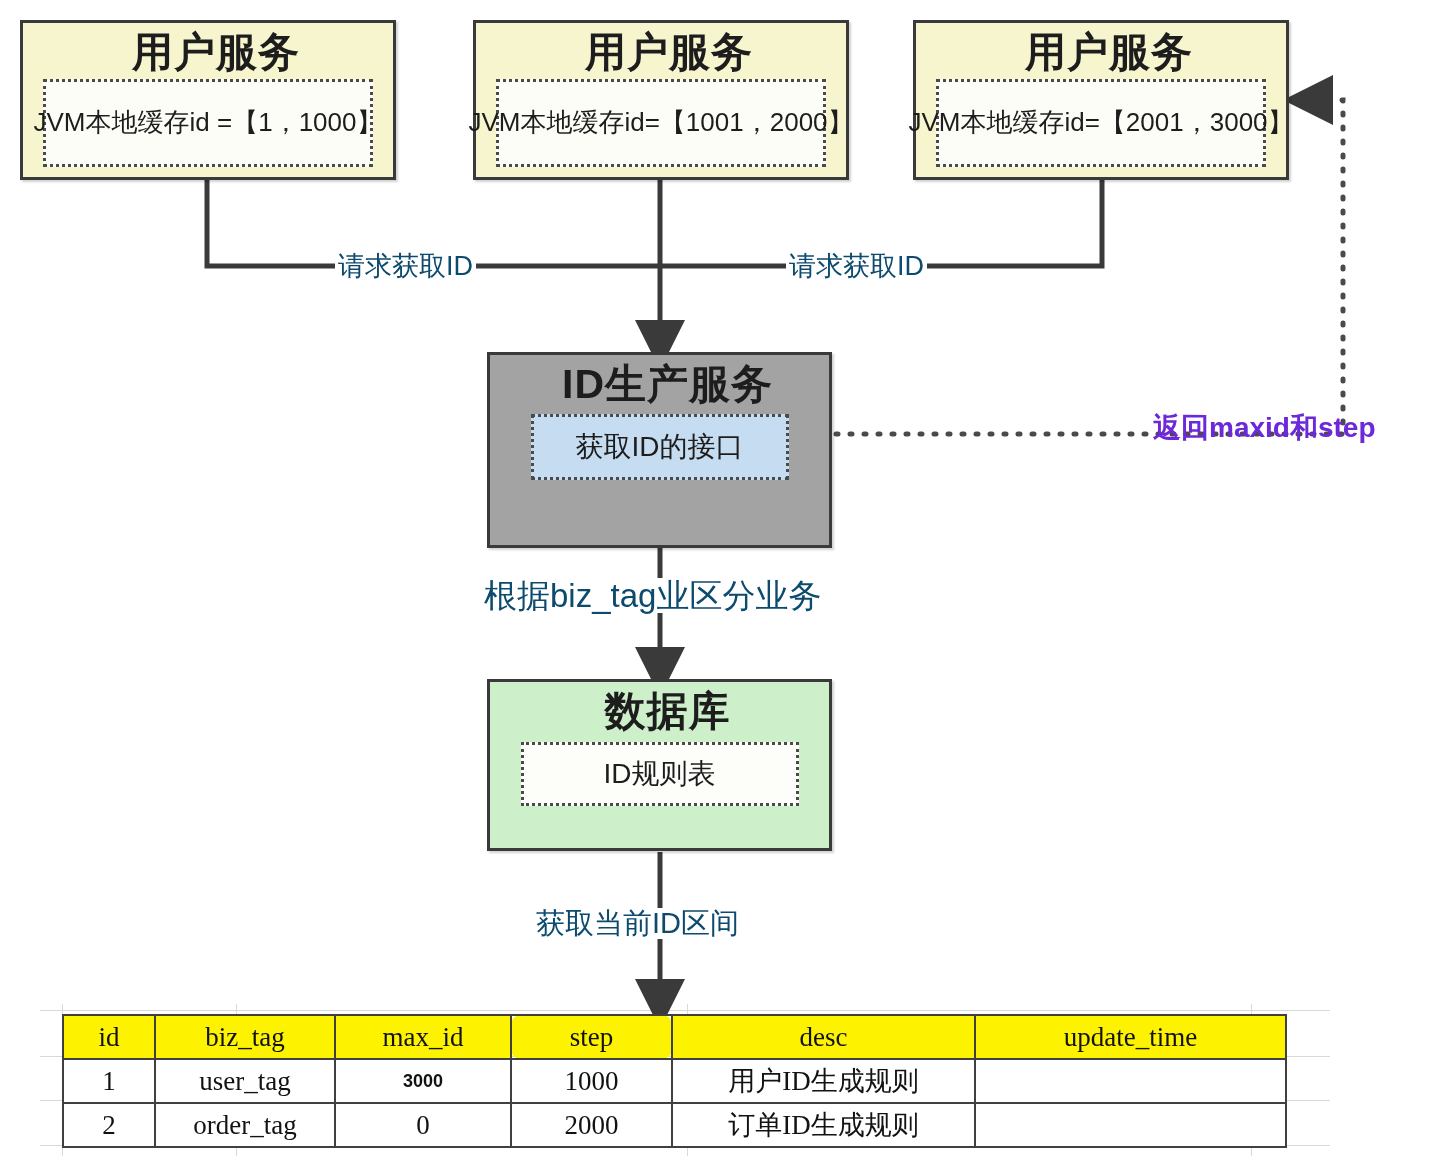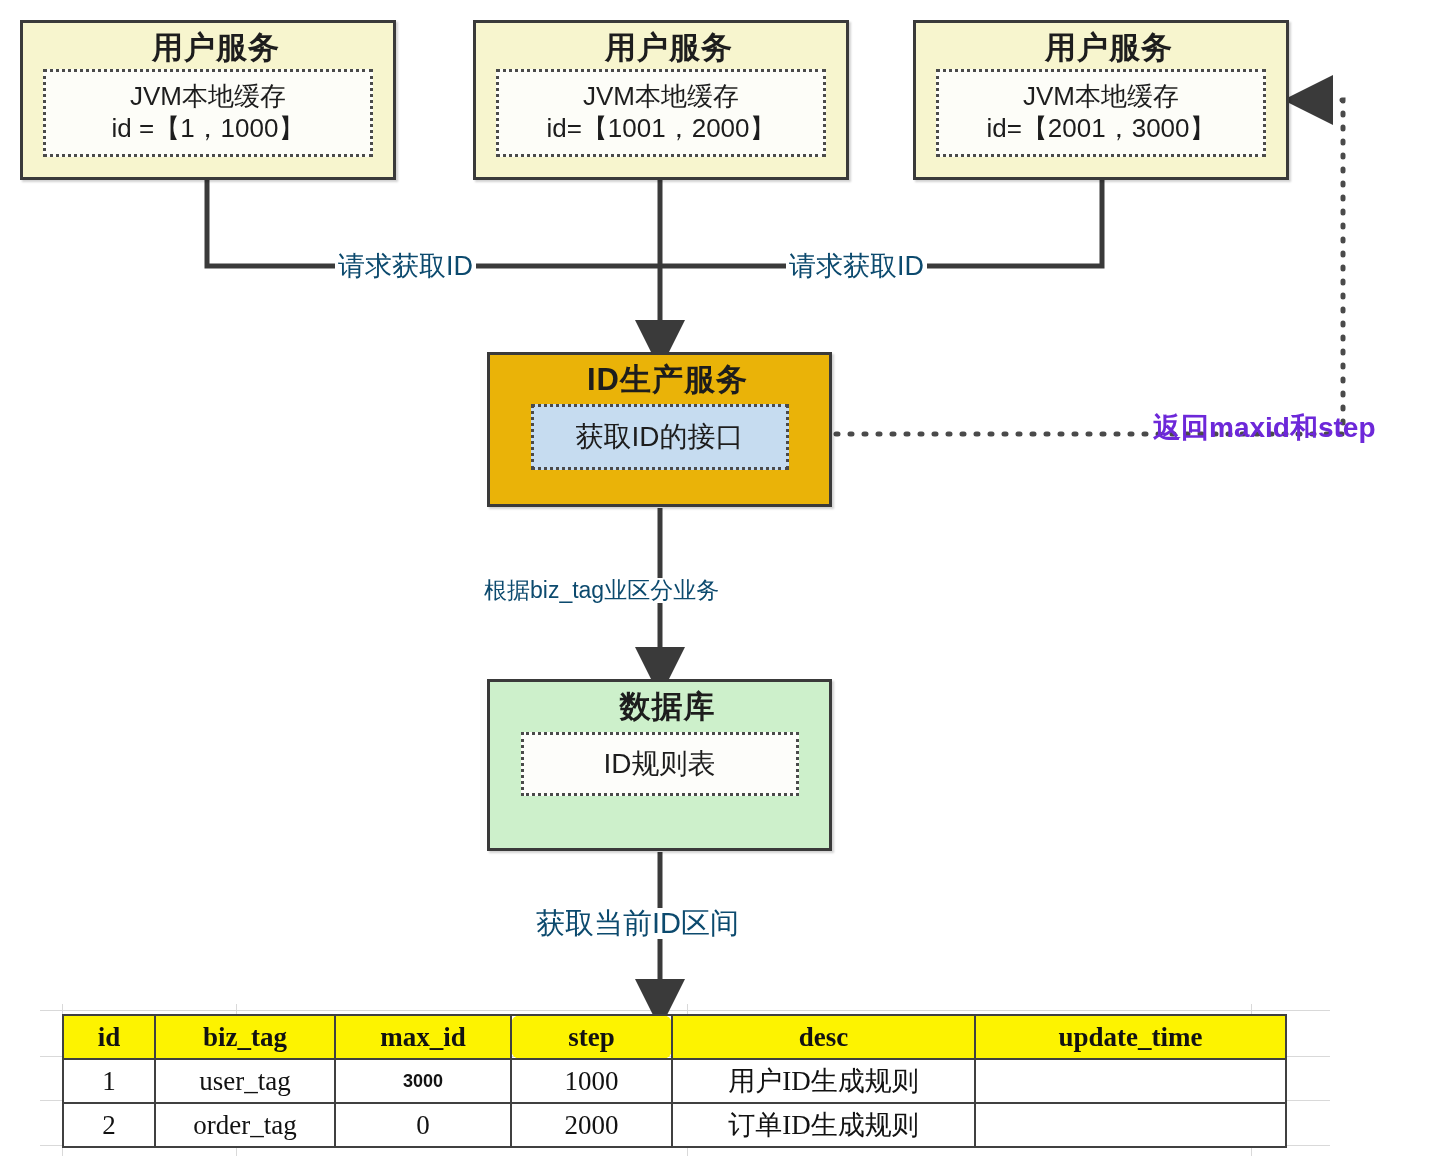--- a/index.html
+++ b/index.html
@@ -27,35 +27,35 @@
   .node {
     position: absolute;
     box-sizing: border-box;
     border: 3px solid #3a3a3a;
     box-shadow: 2px 2px 2px rgba(0,0,0,0.18);
     display: flex;
     flex-direction: column;
     align-items: center;
   }
   .node-title {
-    font-size: 31px;
+    font-size: 41px;
     font-weight: 700;
     color: #1d1d1d;
     line-height: 1;
     margin-top: 9px;
     white-space: nowrap;
     letter-spacing: 1px;
     margin-left: 16px;
   }
   .inner-box {
     box-sizing: border-box;
     border: 3px dotted #4a4a4a;
     background: #fdfdf8;
     display: flex;
-    flex-direction: column;
+    flex-direction: row;
     align-items: center;
     justify-content: center;
   }
   .inner-line {
     font-size: 26px;
     color: #1d1d1d;
     line-height: 1.22;
     white-space: nowrap;
   }
 
@@ -70,25 +70,25 @@
     width: 330px;
     height: 88px;
     margin-top: 6px;
   }
   #svc-1 { left: 20px; }
   #svc-2 { left: 473px; }
   #svc-3 { left: 913px; }
 
   
   #id-service {
-    background: #eab308;
+    background: #a3a3a3;
     left: 487px;
     top: 352px;
     width: 345px;
-    height: 155px;
+    height: 196px;
   }
   #id-service .inner-box {
     width: 258px;
     height: 66px;
     margin-top: 9px;
     background: #c6dcf0;
     align-items: center;
   }
   #id-service .inner-line { font-size: 28px; }
 
@@ -113,21 +113,21 @@
     position: absolute;
     font-size: 27px;
     color: #0c4a6e;
     background: #ffffff;
     white-space: nowrap;
     line-height: 1;
     padding: 1px 3px;
   }
   #lbl-req-left  { left: 335px;  top: 252px; }
   #lbl-req-right { left: 786px;  top: 252px; }
-  #lbl-biztag    { left: 481px;  top: 578px; font-size: 23px; }
+  #lbl-biztag    { left: 481px;  top: 578px; font-size: 33px; }
   #lbl-range     { left: 533px;  top: 908px; font-size: 29px; }
   #lbl-return {
     left: 1150px;
     top: 413px;
     color: #6d28d9;
     font-weight: 700;
     font-size: 28px;
     background: transparent;
   }
 
@@ -145,21 +145,21 @@
     height: 42px;
     text-align: center;
     font-size: 27px;
     color: #121212;
     font-weight: 400;
     padding: 0 2px;
     background: #ffffff;
   }
   #rule-table th {
     background: #fdf300;
-    font-weight: 700;
+    font-weight: 400;
   }
   #rule-table td.cjk, #rule-table th.cjk { font-family: "Liberation Serif", serif; }
   #rule-table td.emph { font-family: "Liberation Sans", sans-serif; font-weight: 700; font-size: 18px; }
   .c-id      { width: 86px; }
   .c-biztag  { width: 174px; }
   .c-maxid   { width: 170px; }
   .c-step    { width: 155px; border-radius: 9px; }
   .c-desc    { width: 297px; }
   .c-update  { width: 305px; }
 

